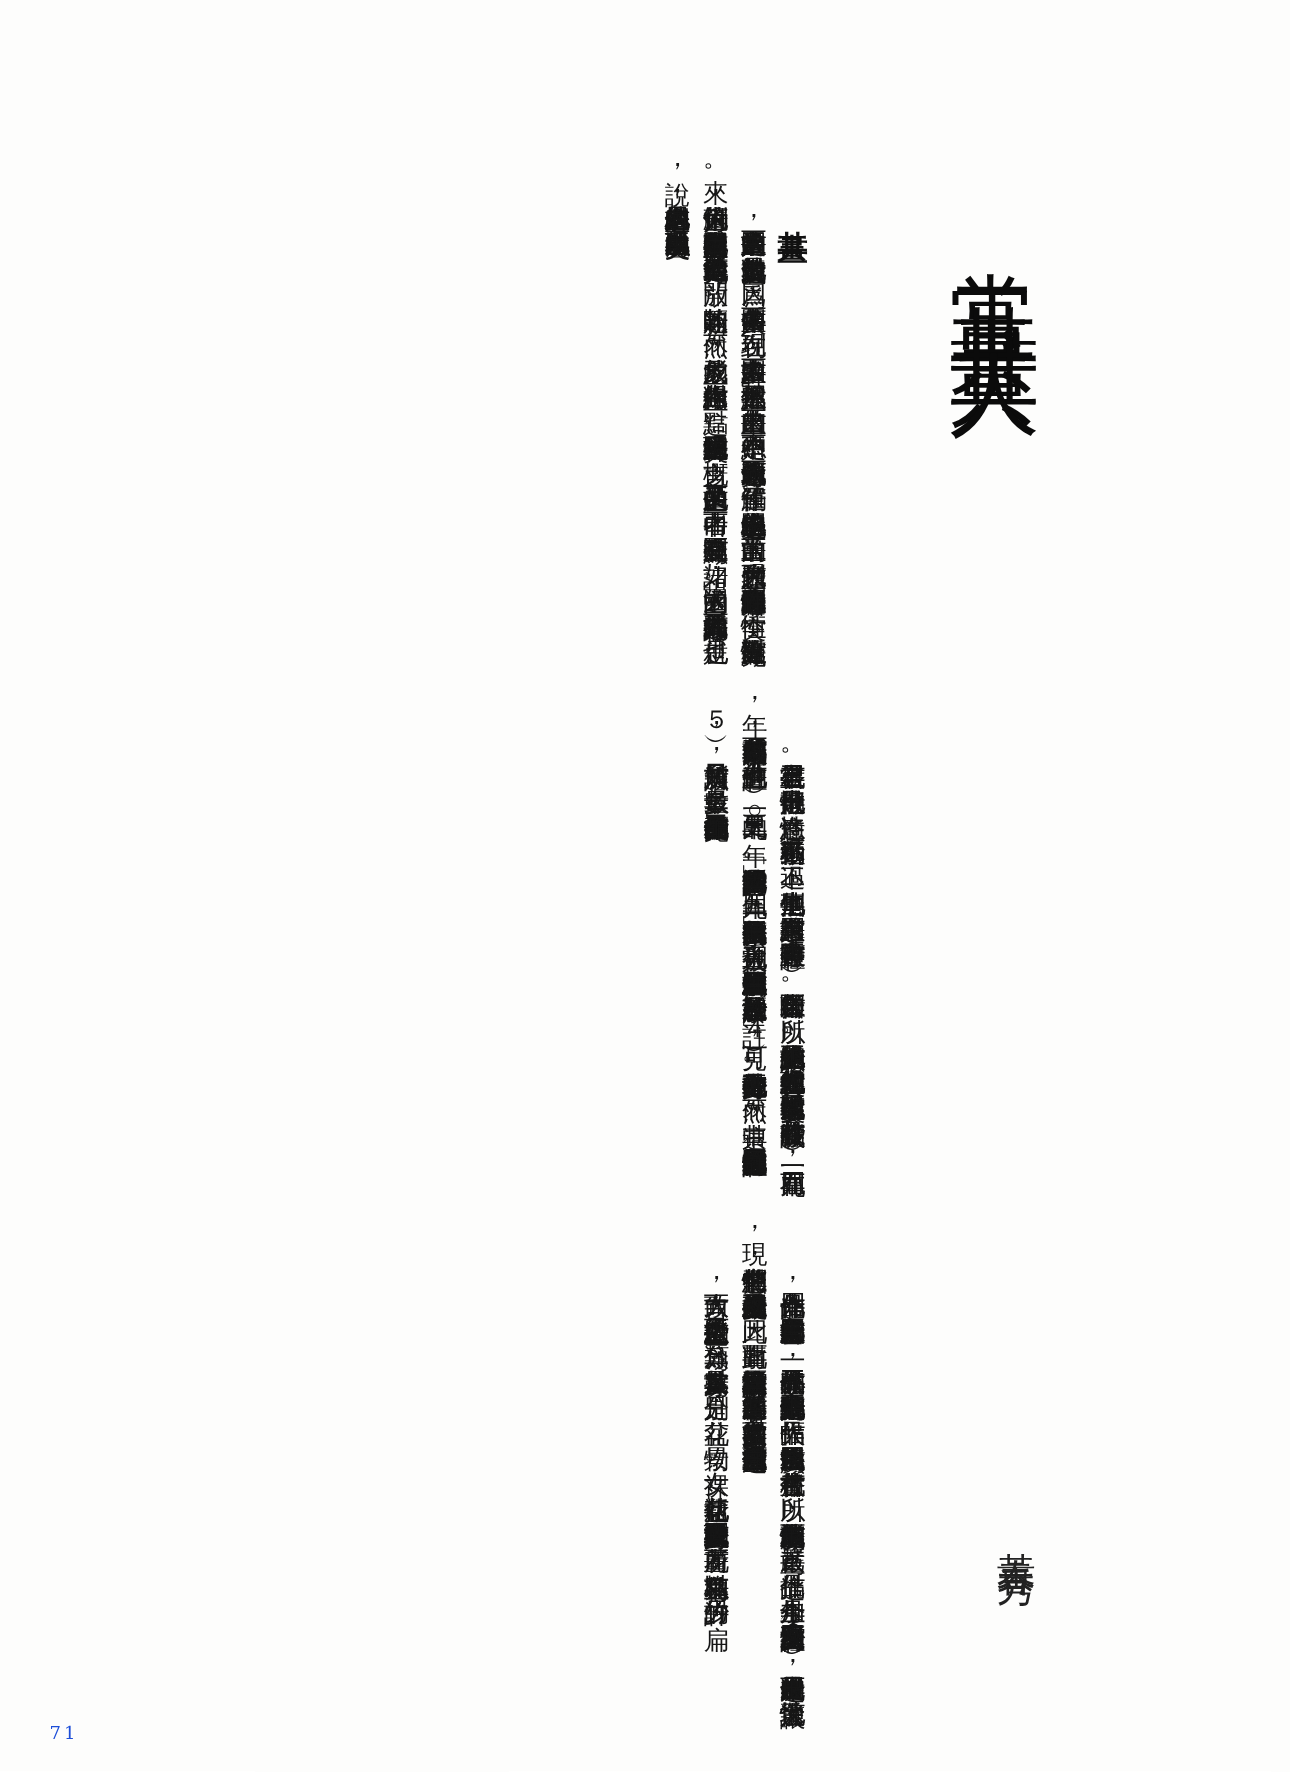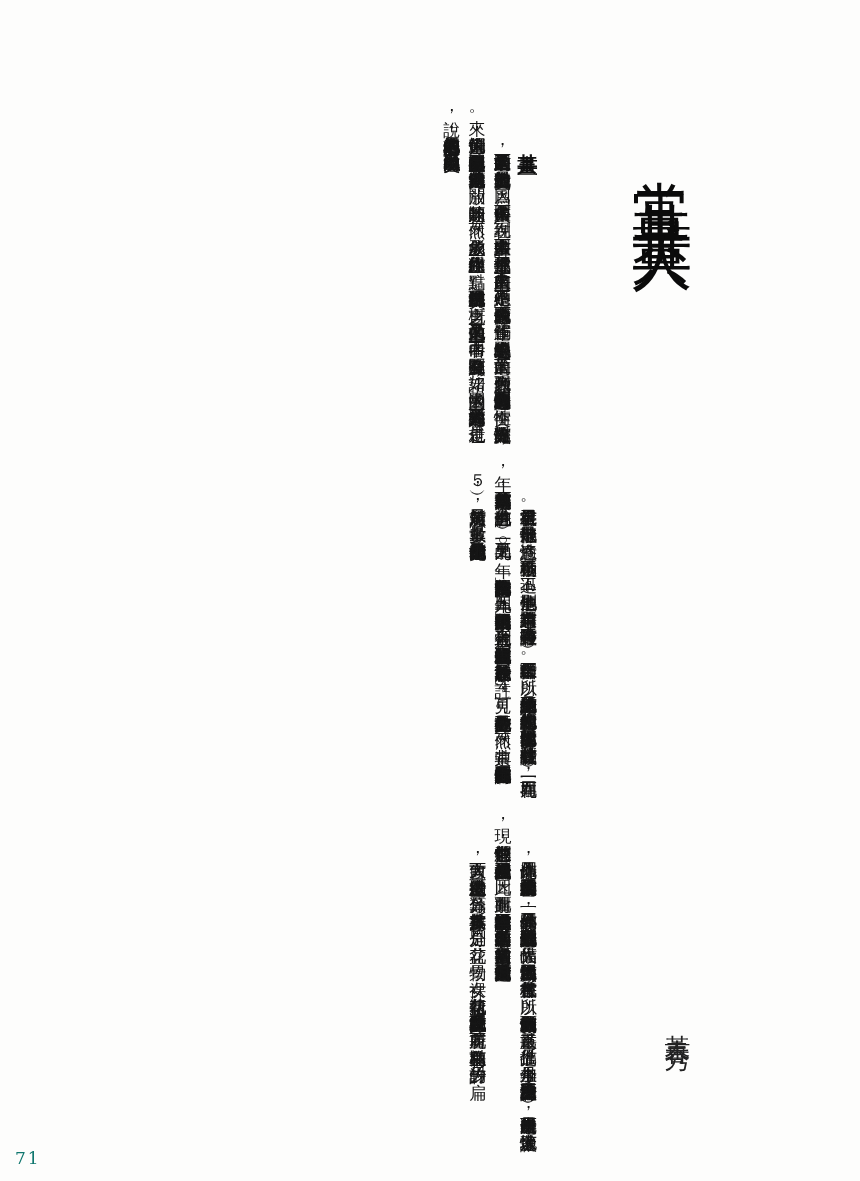--- a/index.html
+++ b/index.html
@@ -67,25 +67,25 @@
     font-weight: 700;
     letter-spacing: 2px;
     color: #111111;
   }
   .block p {
     margin: 0;
     text-indent: 2em;
   }
   .page-number {
     position: absolute;
-    left: 15px;
+    left: 33px;
     top: 1148px;
-    font-size: 17px;
+    font-size: 12px;
     letter-spacing: 2px;
-    color: #0f766e;
+    color: #1d4ed8;
     font-family: "DejaVu Serif", serif;
   }
 </style>
 </head>
 <body>
 
 <div class="page">
 
   <div class="calli-title">常玉其畫其人</div>
 

